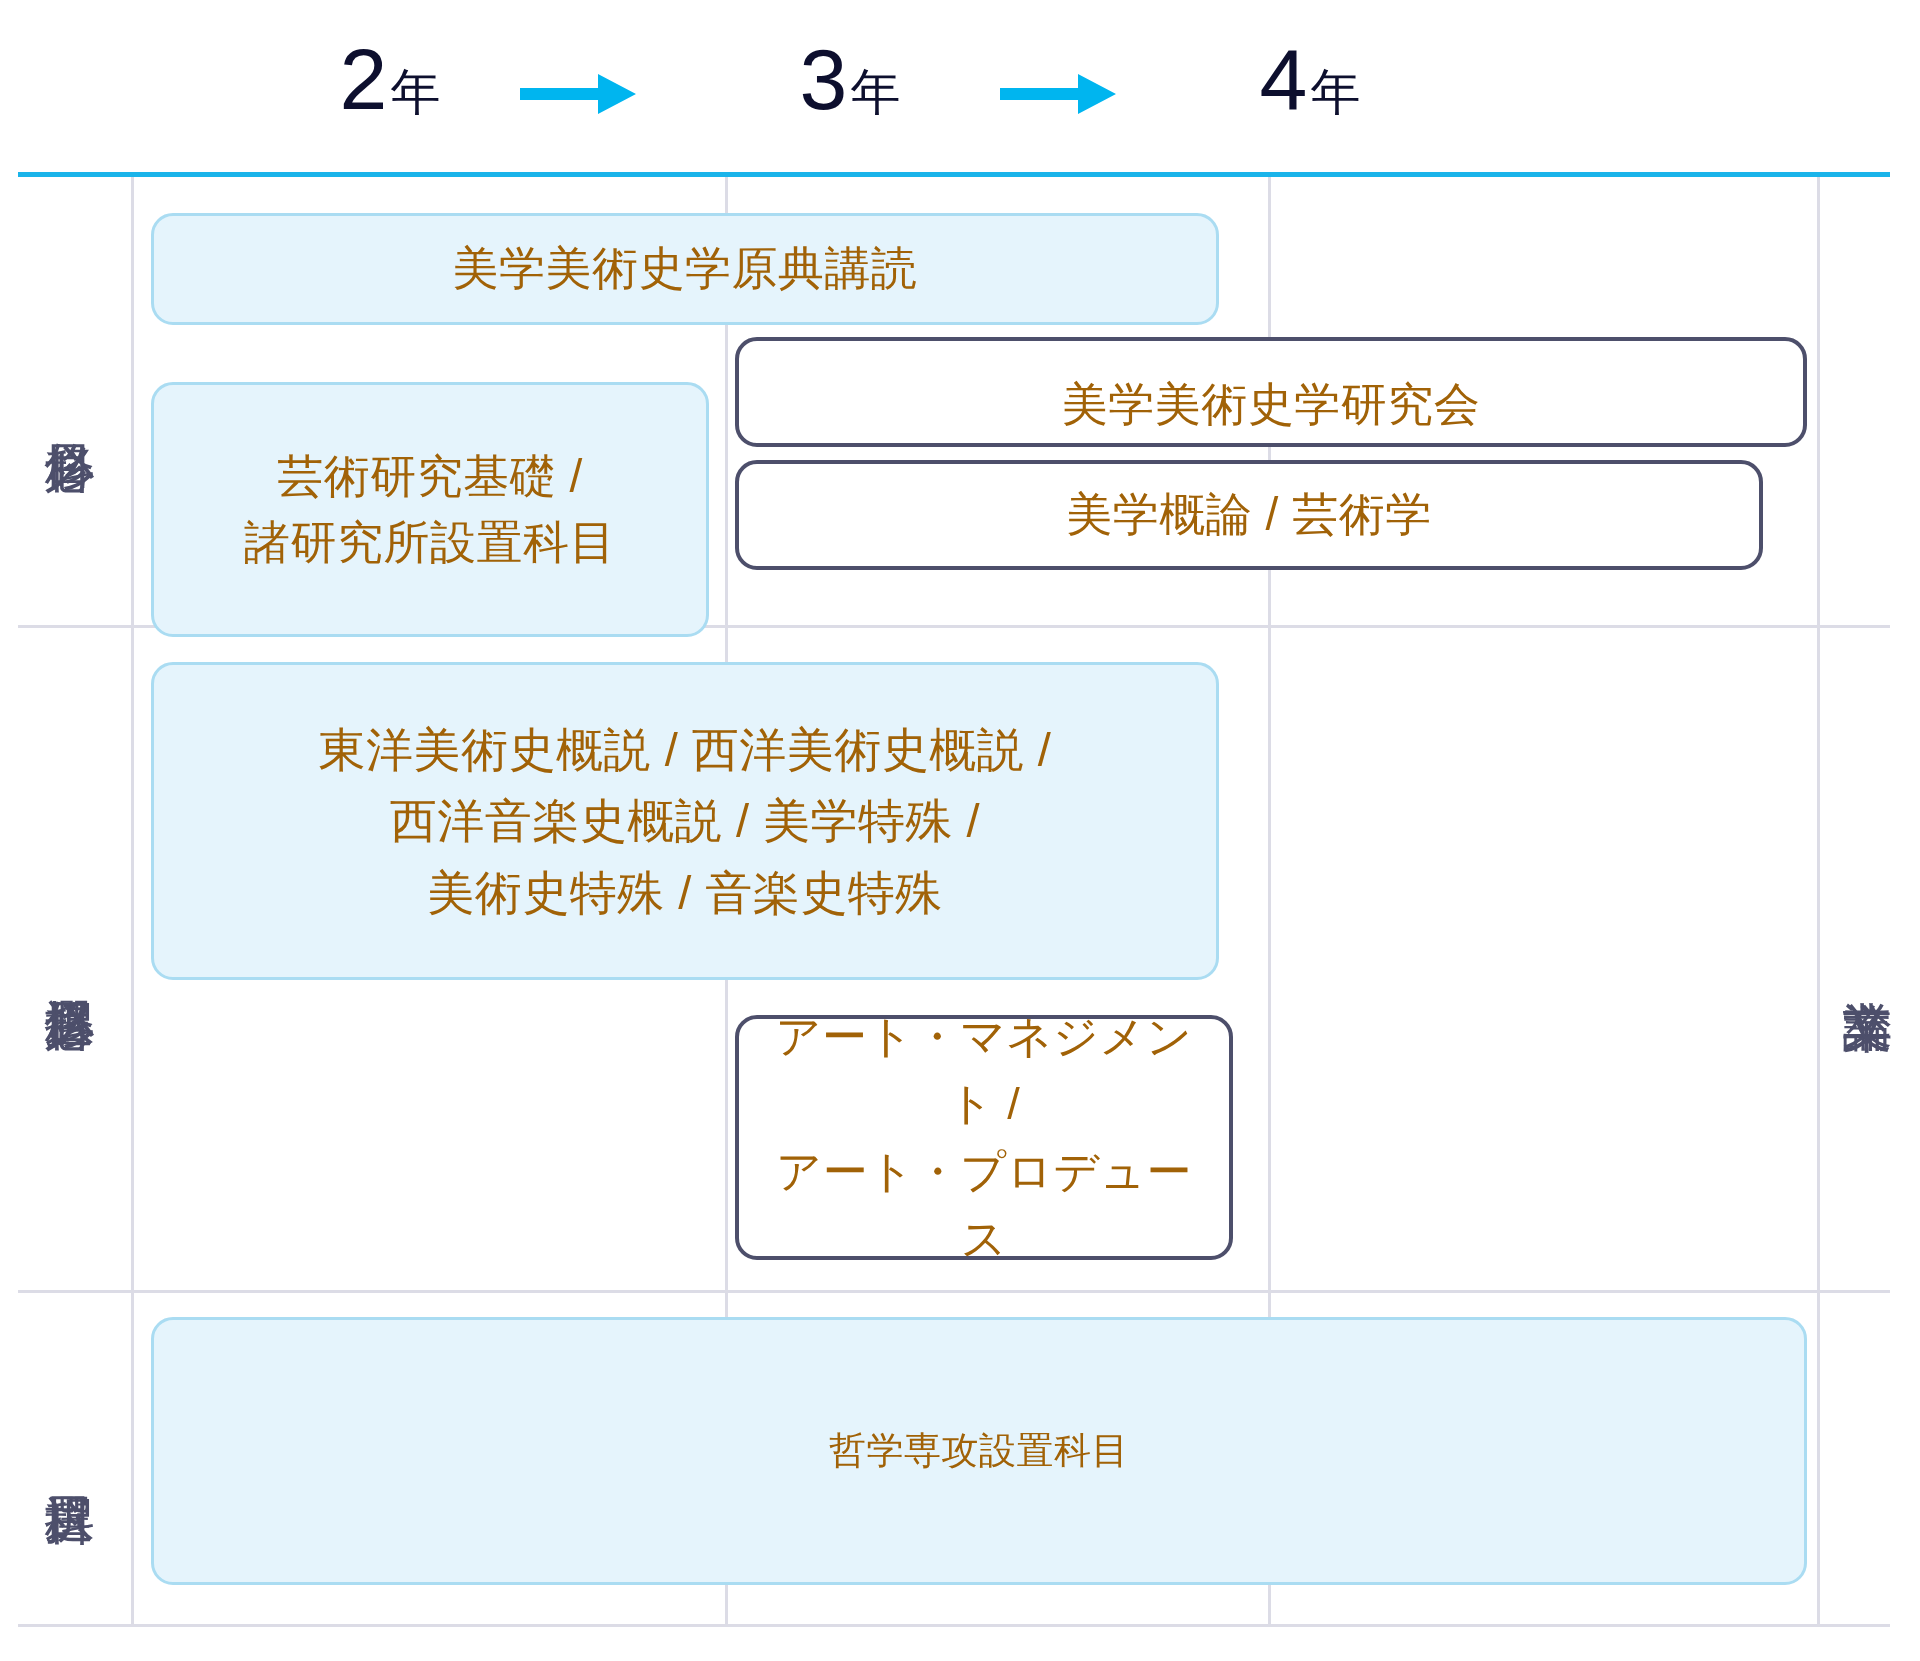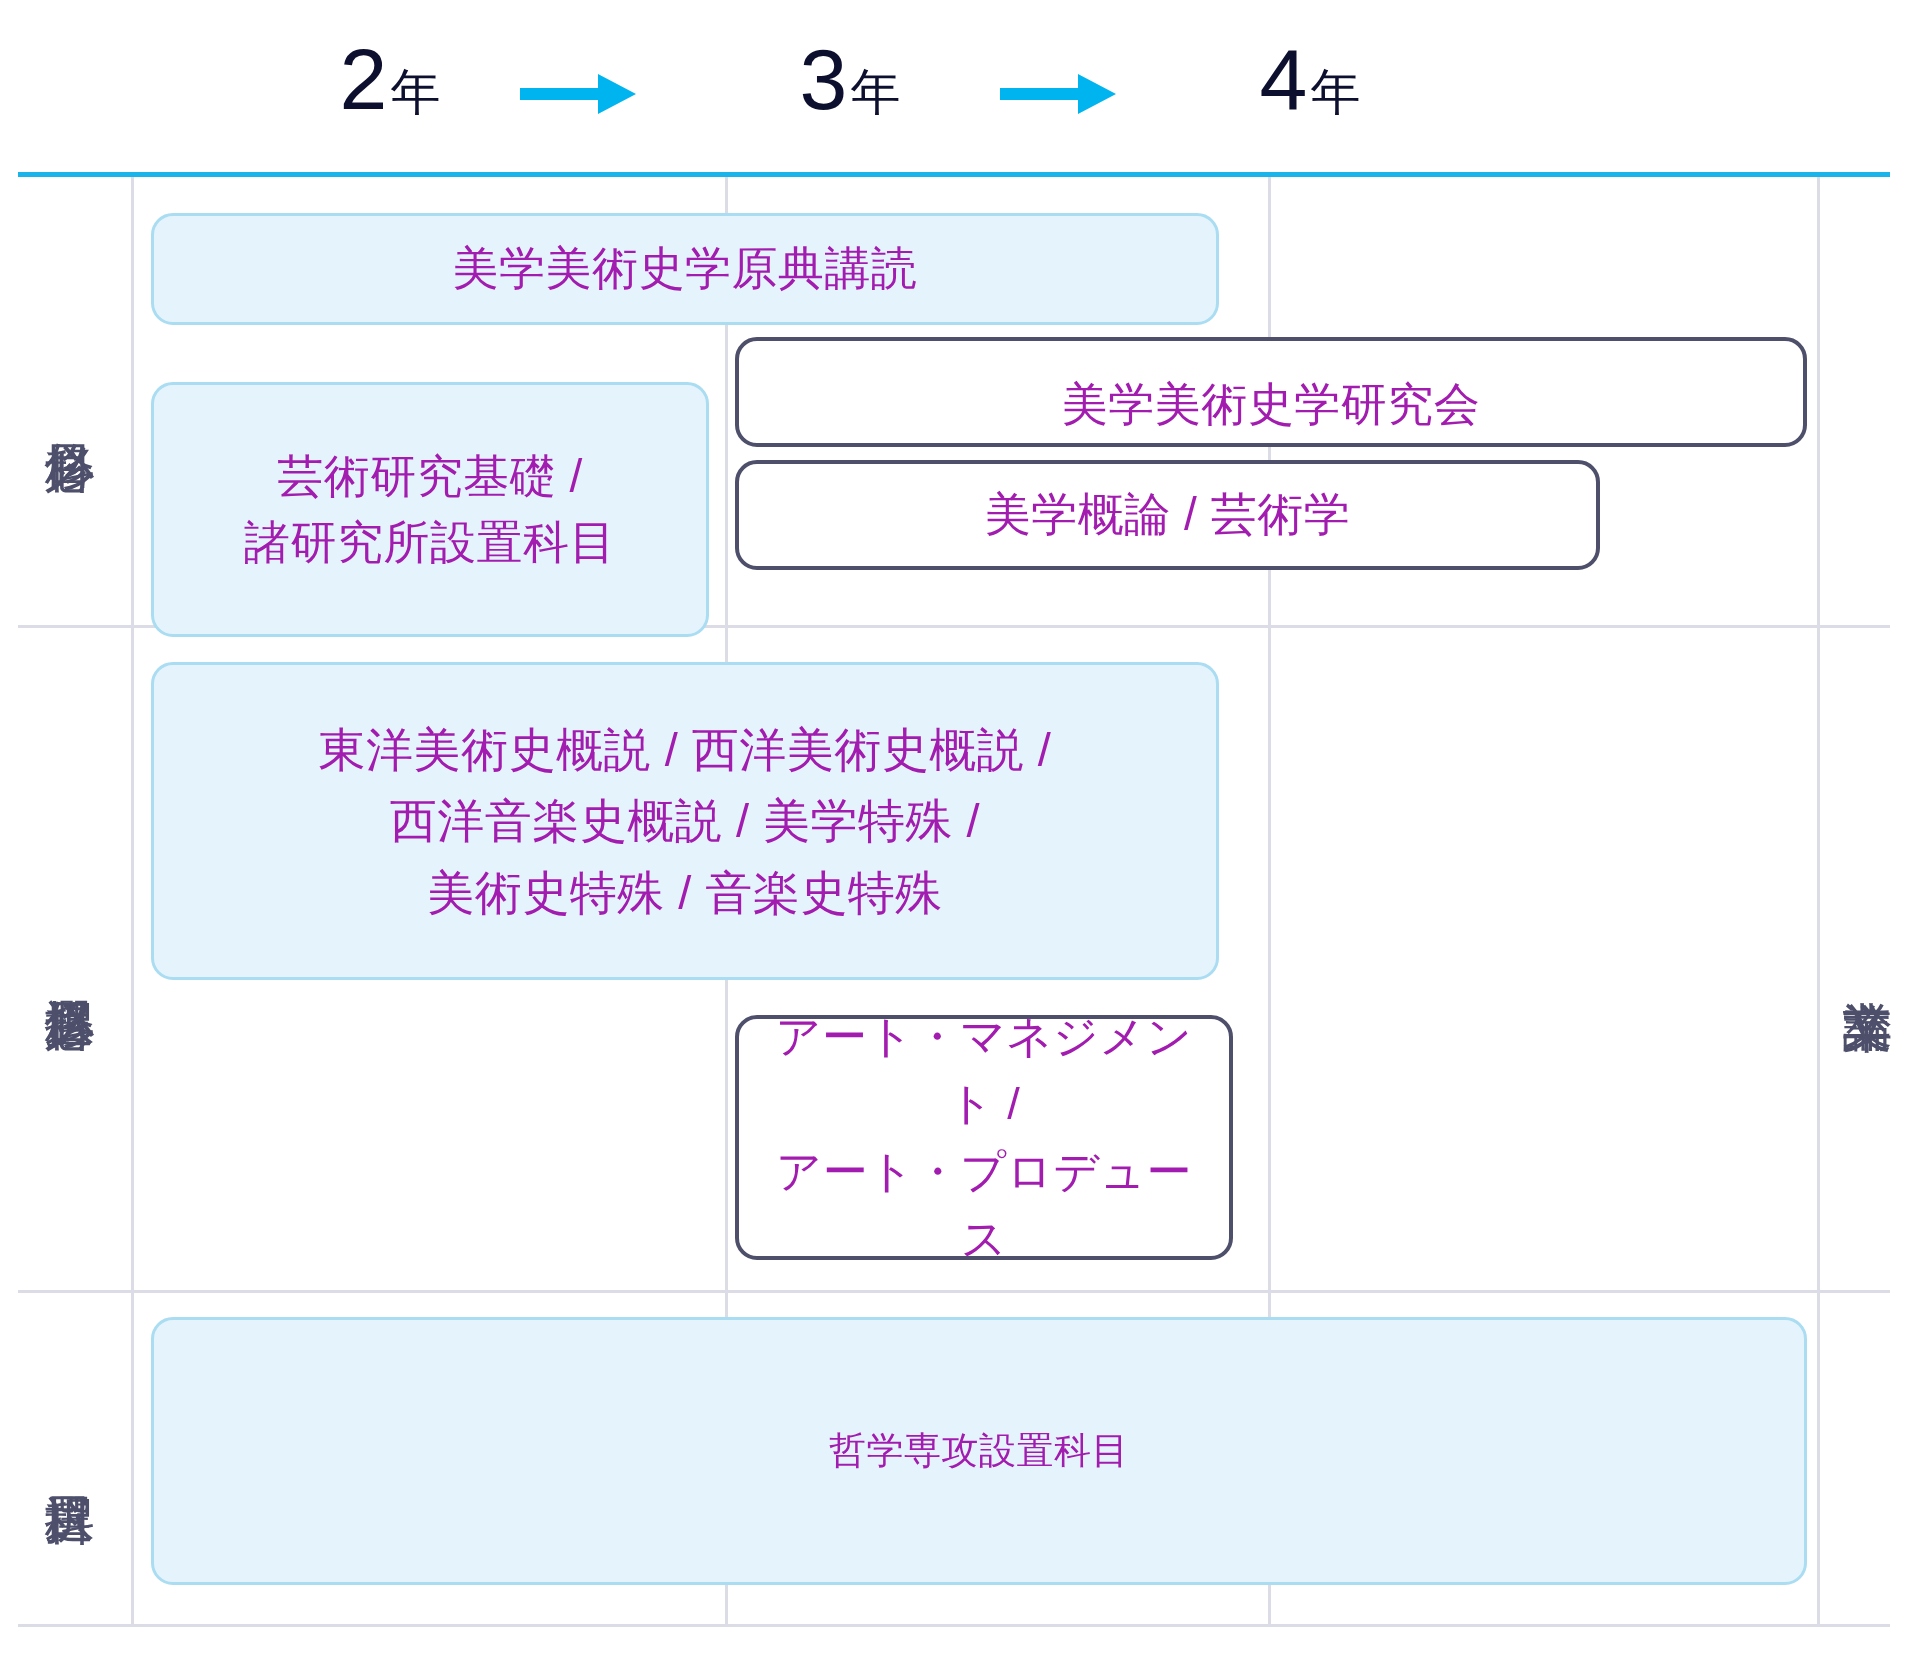--- a/index.html
+++ b/index.html
@@ -146,37 +146,37 @@
     position: absolute;
     box-sizing: border-box;
     display: flex;
     align-items: center;
     justify-content: center;
     text-align: center;
     border-radius: 22px;
     font-size: 46px;
     line-height: 1.42;
     letter-spacing: 0.5px;
-    color: #a21caf;
+    color: #a16207;
     padding: 6px 14px;
   }
   .box-fill {
     background: #e5f4fc;
     border: 3px solid #aadcf2;
   }
   .box-outline {
     background: #ffffff;
     border: 4px solid #4d4f6b;
   }
 
   
   .b-genten   { left: 151px;  top: 36px;  width: 1068px; height: 112px; }
   .b-kiso     { left: 151px;  top: 160px; width: 558px;  height: 255px; margin-top: 45px; }
   .b-kenkyu   { left: 735px;  top: 160px; width: 1072px; height: 110px; align-items: flex-end; }
-  .b-gairon   { left: 735px;  top: 283px; width: 865px; height: 110px; }
+  .b-gairon   { left: 735px;  top: 283px; width: 1028px; height: 110px; }
 
   
   .b-gaisetsu { left: 151px;  top: 485px; width: 1068px; height: 318px;
                 font-size: 47px; line-height: 1.52; }
   .b-artmgmt  { left: 735px;  top: 838px; width: 498px;  height: 245px;
                 font-size: 45px; line-height: 1.5; }
 
   
   .b-tetsugaku{ left: 151px;  top: 1140px; width: 1656px; height: 268px;
                 font-size: 37px; line-height: 1.5; }

